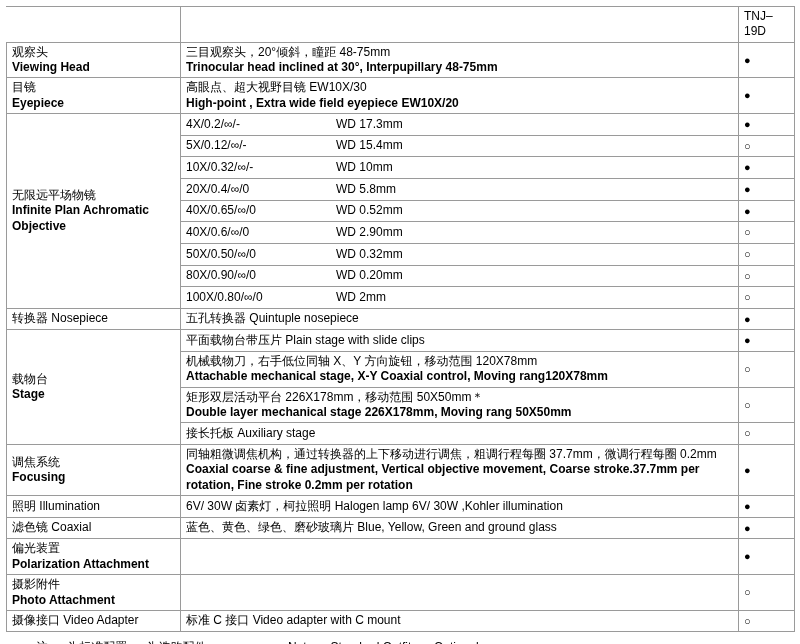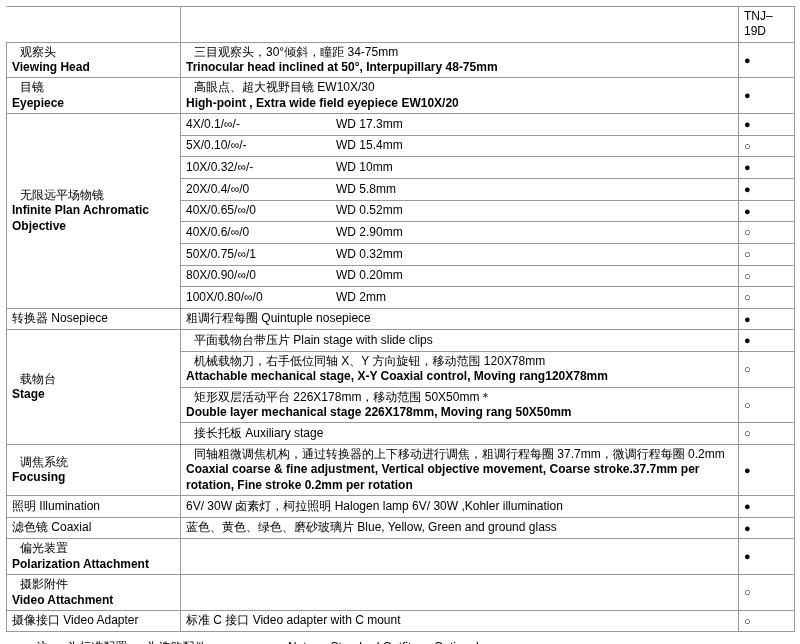--- a/index.html
+++ b/index.html
@@ -42,21 +42,21 @@
     padding:3px 4px;
   }
   .mark{
     text-align:center;
     font-size:13px;
     line-height:1;
   }
   .dot-filled::before{content:"\25CF";font-size:11px;}
   .dot-open::before{content:"\25CB";font-size:11px;}
 
-  .cn{display:block;margin-left:8px;}
+  .cn{display:block;}
   .en{display:block;font-weight:bold;}
   .two-line{line-height:1.3;}
   .obj-spec{width:150px;display:inline-block;}
   .obj-wd{display:inline-block;}
 
   .notes{
     margin-top:7px;
     font-size:12px;
     line-height:1.45;
     display:flex;
@@ -82,22 +82,22 @@
         <td class="hdr-blank"></td>
         <td class="hdr-model">TNJ–19D</td>
       </tr>
 
       <tr>
         <td class="two-line">
           <span class="cn">观察头</span>
           <span class="en">Viewing Head</span>
         </td>
         <td class="two-line">
-          <span class="cn">三目观察头，30°倾斜，瞳距 34-75mm</span>
-          <span class="en">Trinocular head inclined at 50°, Interpupillary 48-75mm</span>
+          <span class="cn">三目观察头，20°倾斜，瞳距 48-75mm</span>
+          <span class="en">Trinocular head inclined at 30°, Interpupillary 48-75mm</span>
         </td>
         <td class="mark dot-filled"></td>
       </tr>
 
       <tr>
         <td class="two-line">
           <span class="cn">目镜</span>
           <span class="en">Eyepiece</span>
         </td>
         <td class="two-line">
@@ -106,27 +106,27 @@
         </td>
         <td class="mark dot-filled"></td>
       </tr>
 
       <tr>
         <td rowspan="9">
           <span class="cn">无限远平场物镜</span>
           <span class="en">Infinite Plan Achromatic Objective</span>
         </td>
         <td>
-          <span class="obj-spec">4X/0.1/∞/-</span><span class="obj-wd">WD 17.3mm</span>
-        </td>
-        <td class="mark dot-filled"></td>
-      </tr>
-      <tr>
-        <td>
-          <span class="obj-spec">5X/0.10/∞/-</span><span class="obj-wd">WD 15.4mm</span>
+          <span class="obj-spec">4X/0.2/∞/-</span><span class="obj-wd">WD 17.3mm</span>
+        </td>
+        <td class="mark dot-filled"></td>
+      </tr>
+      <tr>
+        <td>
+          <span class="obj-spec">5X/0.12/∞/-</span><span class="obj-wd">WD 15.4mm</span>
         </td>
         <td class="mark dot-open"></td>
       </tr>
       <tr>
         <td>
           <span class="obj-spec">10X/0.32/∞/-</span><span class="obj-wd">WD 10mm</span>
         </td>
         <td class="mark dot-filled"></td>
       </tr>
       <tr>
@@ -142,40 +142,40 @@
         <td class="mark dot-filled"></td>
       </tr>
       <tr>
         <td>
           <span class="obj-spec">40X/0.6/∞/0</span><span class="obj-wd">WD 2.90mm</span>
         </td>
         <td class="mark dot-open"></td>
       </tr>
       <tr>
         <td>
-          <span class="obj-spec">50X/0.75/∞/1</span><span class="obj-wd">WD 0.32mm</span>
+          <span class="obj-spec">50X/0.50/∞/0</span><span class="obj-wd">WD 0.32mm</span>
         </td>
         <td class="mark dot-open"></td>
       </tr>
       <tr>
         <td>
           <span class="obj-spec">80X/0.90/∞/0</span><span class="obj-wd">WD 0.20mm</span>
         </td>
         <td class="mark dot-open"></td>
       </tr>
       <tr>
         <td>
           <span class="obj-spec">100X/0.80/∞/0</span><span class="obj-wd">WD 2mm</span>
         </td>
         <td class="mark dot-open"></td>
       </tr>
 
       <tr>
         <td>转换器   Nosepiece</td>
-        <td>粗调行程每圈   Quintuple nosepiece</td>
+        <td>五孔转换器   Quintuple nosepiece</td>
         <td class="mark dot-filled"></td>
       </tr>
 
       <tr>
         <td rowspan="4">
           <span class="cn">载物台</span>
           <span class="en">Stage</span>
         </td>
         <td>
           <span class="cn">平面载物台带压片   Plain stage with slide clips</span>
@@ -232,21 +232,21 @@
           <span class="cn">偏光装置</span>
           <span class="en">Polarization Attachment</span>
         </td>
         <td></td>
         <td class="mark dot-filled"></td>
       </tr>
 
       <tr>
         <td class="two-line">
           <span class="cn">摄影附件</span>
-          <span class="en">Video Attachment</span>
+          <span class="en">Photo Attachment</span>
         </td>
         <td></td>
         <td class="mark dot-open"></td>
       </tr>
 
       <tr>
         <td>摄像接口 Video Adapter</td>
         <td>标准 C 接口   Video adapter with C mount</td>
         <td class="mark dot-open"></td>
       </tr>

